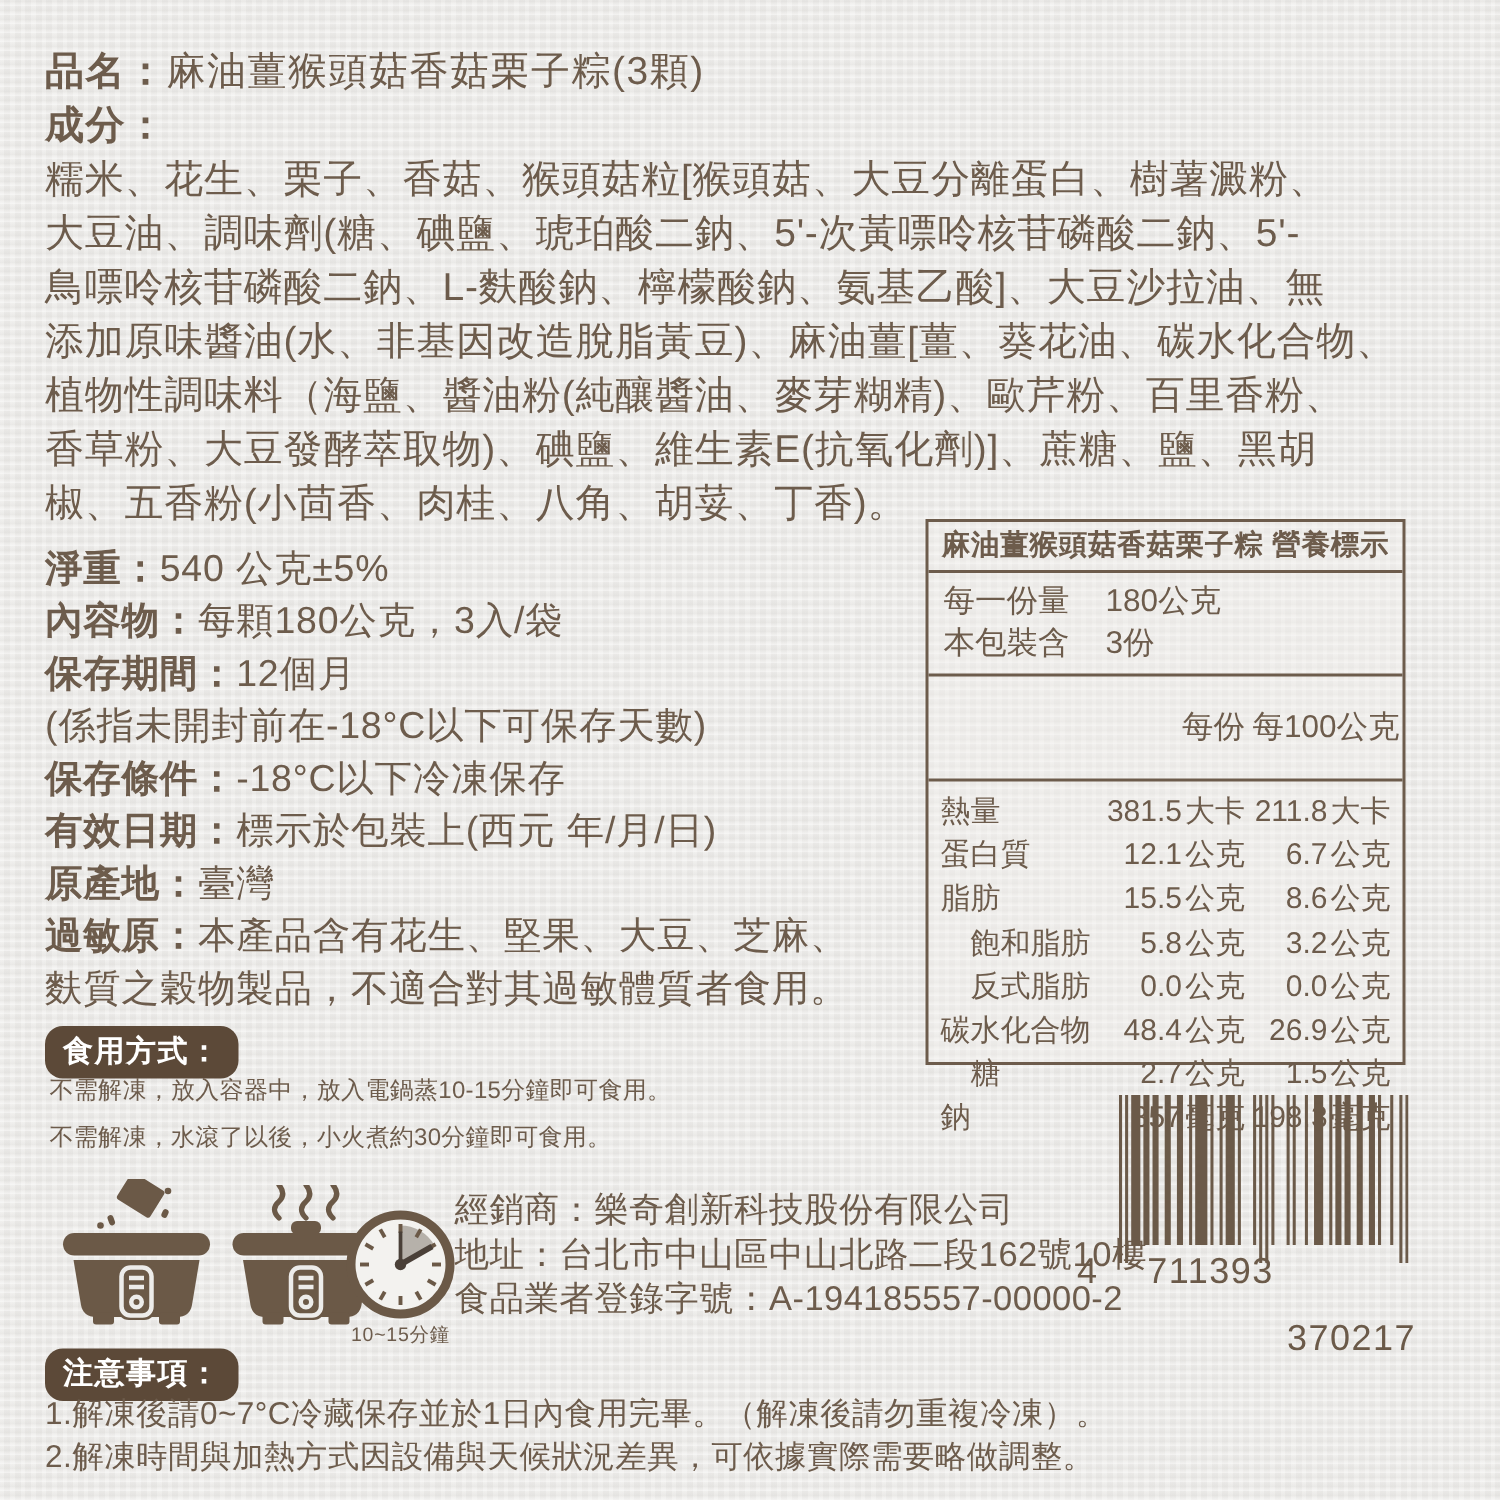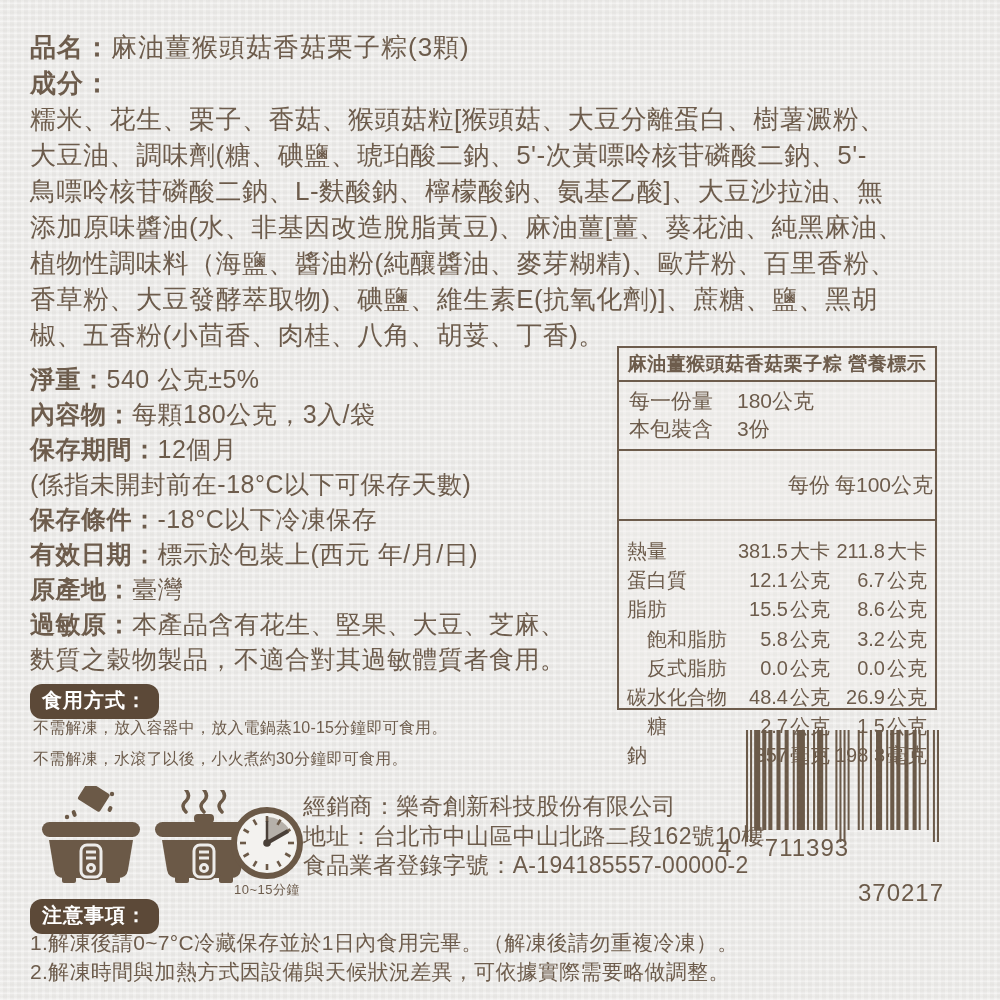--- a/index.html
+++ b/index.html
@@ -45,21 +45,21 @@
   }
   .nt-serving{padding:5px 10px 6px 10px;border-bottom:2px solid #6d5c4c;}
   .nt-srow{height:28px;line-height:28px;font-size:21px;white-space:nowrap;}
   .nt-slabel{display:inline-block;width:108px;}
   .nt-colhead{
     height:36px;line-height:36px;border-bottom:2px solid #6d5c4c;
     display:grid;grid-template-columns:1fr 95px 92px;column-gap:5px;padding:16px 8px;
     font-size:21px;
   }
   .nt-colhead .c1,.nt-colhead .c2{text-align:right;white-space:nowrap;}
-  .nt-rows{padding:16px 8px;}
+  .nt-rows{padding:6px 8px;}
   .nt-row{
     display:grid;grid-template-columns:1fr 95px 92px;column-gap:5px;
     height:29.2px;line-height:29.2px;white-space:nowrap;
   }
   .nt-label.indent{padding-left:20px;}
   .nt-v{text-align:right;}
   .nt-v .unit{margin-left:2px;}
 
   
   .barcode-svg{left:746px;top:730px;}
@@ -85,21 +85,21 @@
 
   <div class="abs ingredients-label">
     <span class="lbl">成分：</span>
   </div>
 
   <div class="abs ingredients">
 
   <div class="ing-line">糯米、花生、栗子、香菇、猴頭菇粒[猴頭菇、大豆分離蛋白、樹薯澱粉、</div>
       <div class="ing-line">大豆油、調味劑(糖、碘鹽、琥珀酸二鈉、5'-次黃嘌呤核苷磷酸二鈉、5'-</div>
       <div class="ing-line">鳥嘌呤核苷磷酸二鈉、L-麩酸鈉、檸檬酸鈉、氨基乙酸]、大豆沙拉油、無</div>
-      <div class="ing-line">添加原味醬油(水、非基因改造脫脂黃豆)、麻油薑[薑、葵花油、純黑麻油、</div>
+      <div class="ing-line">添加原味醬油(水、非基因改造脫脂黃豆)、麻油薑[薑、葵花油、碳水化合物、</div>
       <div class="ing-line">植物性調味料（海鹽、醬油粉(純釀醬油、麥芽糊精)、歐芹粉、百里香粉、</div>
       <div class="ing-line">香草粉、大豆發酵萃取物)、碘鹽、維生素E(抗氧化劑)]、蔗糖、鹽、黑胡</div>
       <div class="ing-line">椒、五香粉(小茴香、肉桂、八角、胡荽、丁香)。</div>
     </div>
 
   <div class="abs info">
 
       <div class="info-line"><span class="lbl">淨重：</span><span>540 公克±5%</span></div>
 
       <div class="info-line"><span class="lbl">內容物：</span><span>每顆180公克，3入/袋</span></div>

